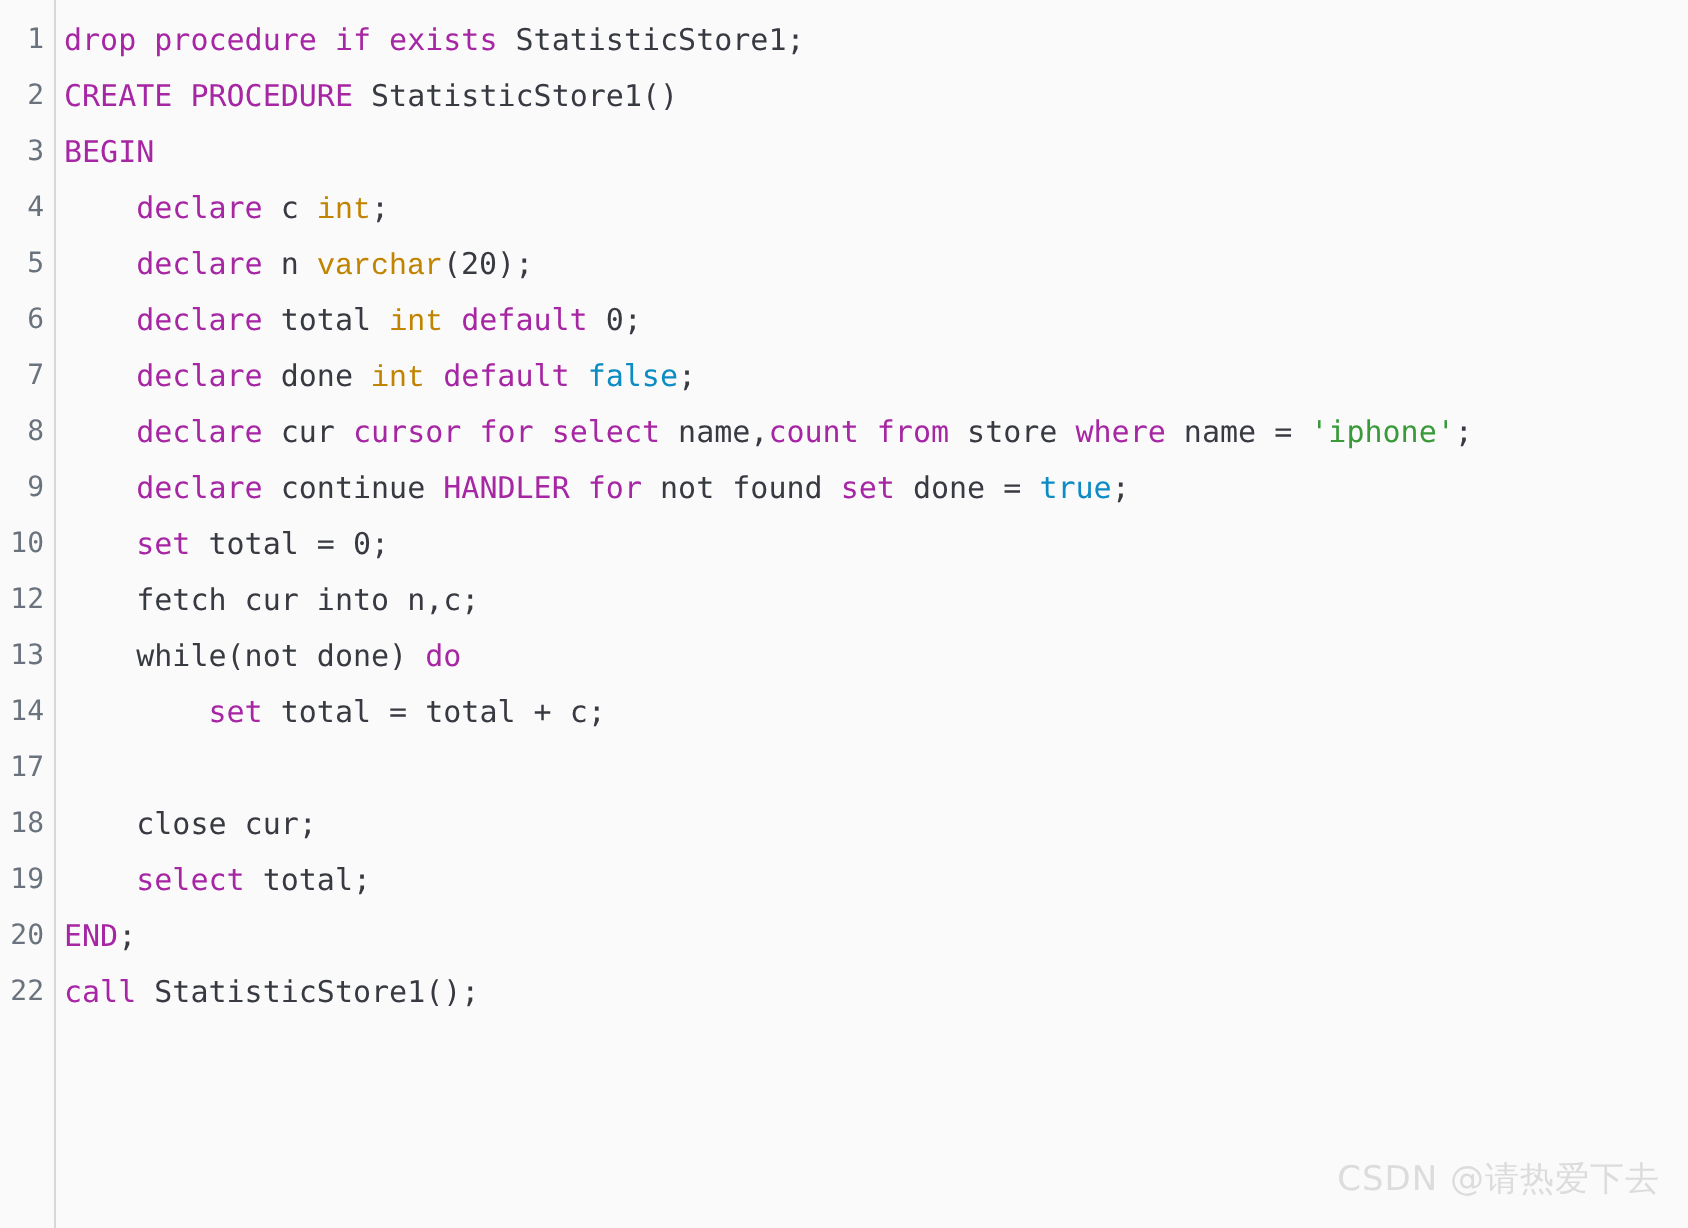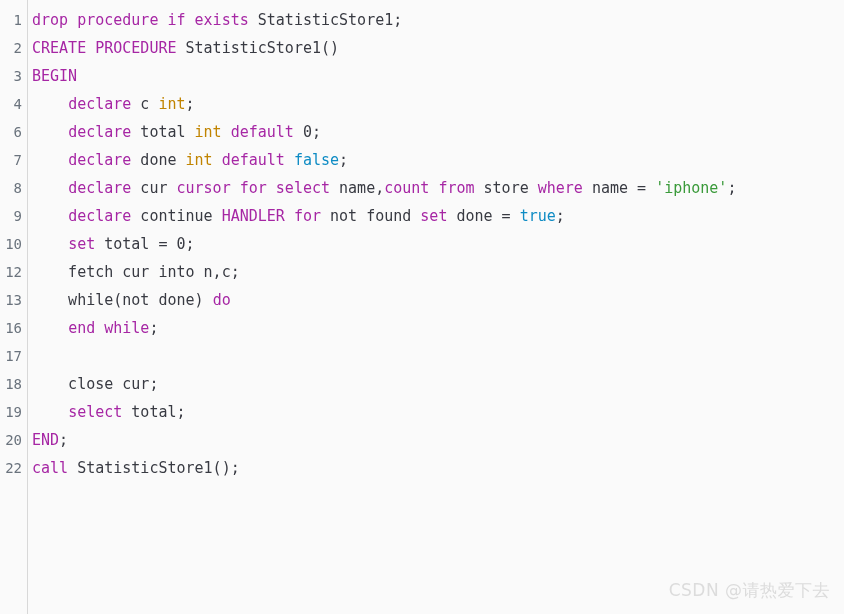--- a/index.html
+++ b/index.html
@@ -52,21 +52,21 @@
   }
   .code-text {
     display: inline-block;
     margin-left: 10px;
     vertical-align: top;
     color: #383a42;
     white-space: pre;
   }
   
   .k  { color: #a626a4; }            
-  .t  { color: #c18401; }            
+  .t  { color: #c18401; font-family: Liberation Mono, monospace; }            
   .s  { color: #3a9a3a; }            
   .b  { color: #0d8bc4; }            
   .n  { color: #383a42; }            
   .p  { color: #383a42; }            
 
   .watermark {
     position: absolute;
     right: 14px;
     bottom: 10px;
     color: #dcdcdc;
@@ -81,28 +81,29 @@
 </head>
 <body>
 
 <div id="code-viewer">
   <div class="gutter-rule"></div>
   <div class="code-area" id="code-area">
       <div class="code-line"><span class="ln">1</span><span class="code-text"><span class="k">drop procedure if exists</span><span class="p"> StatisticStore1;</span></span></div>
       <div class="code-line"><span class="ln">2</span><span class="code-text"><span class="k">CREATE PROCEDURE</span><span class="p"> StatisticStore1()</span></span></div>
       <div class="code-line"><span class="ln">3</span><span class="code-text"><span class="k">BEGIN</span></span></div>
       <div class="code-line"><span class="ln">4</span><span class="code-text"><span class="p">    </span><span class="k">declare</span><span class="p"> c </span><span class="t">int</span><span class="p">;</span></span></div>
+      <div class="code-line"><span class="ln">5</span><span class="code-text"><span class="p">    </span><span class="k">declare</span><span class="p"> n </span><span class="t">varchar</span><span class="p">(</span><span class="n">20</span><span class="p">);</span></span></div>
       <div class="code-line"><span class="ln">6</span><span class="code-text"><span class="p">    </span><span class="k">declare</span><span class="p"> total </span><span class="t">int</span><span class="p"> </span><span class="k">default</span><span class="p"> </span><span class="n">0</span><span class="p">;</span></span></div>
       <div class="code-line"><span class="ln">7</span><span class="code-text"><span class="p">    </span><span class="k">declare</span><span class="p"> done </span><span class="t">int</span><span class="p"> </span><span class="k">default</span><span class="p"> </span><span class="b">false</span><span class="p">;</span></span></div>
       <div class="code-line"><span class="ln">8</span><span class="code-text"><span class="p">    </span><span class="k">declare</span><span class="p"> cur </span><span class="k">cursor for select</span><span class="p"> name,</span><span class="k">count</span><span class="p"> </span><span class="k">from</span><span class="p"> store </span><span class="k">where</span><span class="p"> name = </span><span class="s">'iphone'</span><span class="p">;</span></span></div>
       <div class="code-line"><span class="ln">9</span><span class="code-text"><span class="p">    </span><span class="k">declare</span><span class="p"> continue </span><span class="k">HANDLER for</span><span class="p"> not found </span><span class="k">set</span><span class="p"> done = </span><span class="b">true</span><span class="p">;</span></span></div>
       <div class="code-line"><span class="ln">10</span><span class="code-text"><span class="p">    </span><span class="k">set</span><span class="p"> total = </span><span class="n">0</span><span class="p">;</span></span></div>
       <div class="code-line"><span class="ln">12</span><span class="code-text"><span class="p">    fetch cur into n,c;</span></span></div>
       <div class="code-line"><span class="ln">13</span><span class="code-text"><span class="p">    while(not done) </span><span class="k">do</span></span></div>
-      <div class="code-line"><span class="ln">16</span><span class="code-text"><span class="p">    </span><span class="k">end while</span><span class="p">;</span></span></div>
+      <div class="code-line"><span class="ln">14</span><span class="code-text"><span class="p">        </span><span class="k">set</span><span class="p"> total = total + c;</span></span></div>
       <div class="code-line"><span class="ln">17</span><span class="code-text"></span></div>
       <div class="code-line"><span class="ln">18</span><span class="code-text"><span class="p">    close cur;</span></span></div>
       <div class="code-line"><span class="ln">19</span><span class="code-text"><span class="p">    </span><span class="k">select</span><span class="p"> total;</span></span></div>
       <div class="code-line"><span class="ln">20</span><span class="code-text"><span class="k">END</span><span class="p">;</span></span></div>
       <div class="code-line"><span class="ln">22</span><span class="code-text"><span class="k">call</span><span class="p"> StatisticStore1();</span></span></div>
     </div>
   <div class="watermark">CSDN @请热爱下去</div>
 </div>
 
 </body></html>

